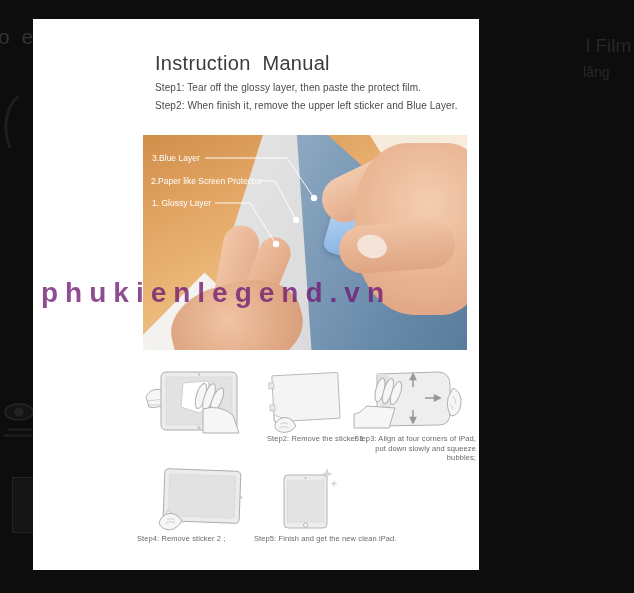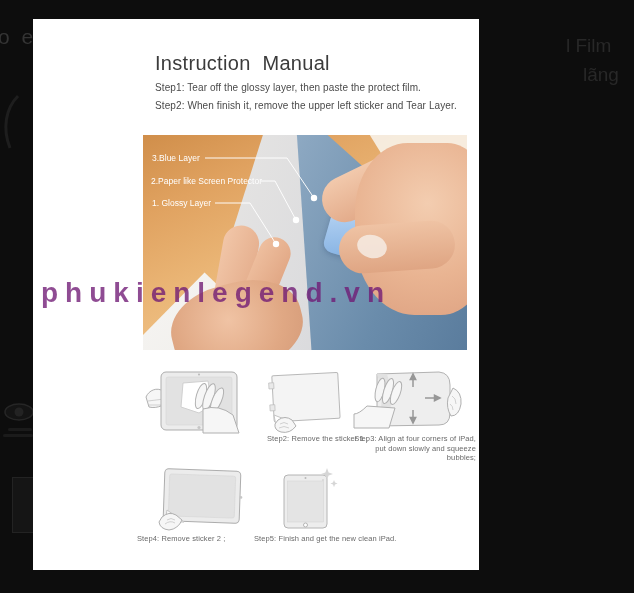--- a/index.html
+++ b/index.html
@@ -6,22 +6,22 @@
   body{
     width:634px;height:593px;position:relative;overflow:hidden;
     background:#0d0d0d;
     font-family:"Liberation Sans", sans-serif;
   }
   .abs{position:absolute;}
 
   
   .frag{color:#2c2c2c;font-weight:400;}
   #frag-top-left{left:-2px;top:25px;font-size:21px;letter-spacing:3px;color:#343434;}
-  #frag-right-1{left:566px;top:35px;font-size:19px;color:#282828;}
-  #frag-right-2{left:583px;top:64px;font-size:19px;color:#282828;}
+  #frag-right-1{left:586px;top:35px;font-size:19px;color:#282828;}
+  #frag-right-2{left:583px;top:64px;font-size:14px;color:#282828;}
   #dim-curve{left:0;top:94px;}
   #dim-eye{left:3px;top:401px;}
   .dim-bar{background:#1b1b1b;border-radius:2px;}
   #dim-bar-1{left:8px;top:428px;width:24px;height:3px;}
   #dim-bar-2{left:3px;top:434px;width:30px;height:3px;}
   #dim-thumb{left:12px;top:477px;width:21px;height:54px;background:#151515;border:1px solid #232323;}
 
   
   #page{
     left:33px;top:19px;width:446px;height:551px;background:#ffffff;overflow:hidden;
@@ -118,21 +118,21 @@
 </svg>
 <div class="abs dim-bar" id="dim-bar-1"></div>
 <div class="abs dim-bar" id="dim-bar-2"></div>
 <div class="abs" id="dim-thumb"></div>
 
 <div class="abs" id="page">
 
   <div class="abs" id="title">Instruction Manual</div>
 
   <div class="abs intro-line" id="intro-0">Step1: Tear off the glossy layer, then paste the protect film.</div>
-  <div class="abs intro-line" id="intro-1">Step2:  When finish it, remove the upper left sticker and Tear Layer.</div>
+  <div class="abs intro-line" id="intro-1">Step2:  When finish it, remove the upper left sticker and Blue Layer.</div>
 
   <div class="abs" id="photo">
     <div class="ph" id="ph-light"></div>
     <div class="ph" id="ph-shadow"></div>
     <div class="ph" id="ph-sheet"></div>
     <div class="ph" id="ph-blue"></div>
     <div class="ph" id="ph-curl"></div>
     <div class="ph skin" id="hand-l-f1"></div>
     <div class="ph skin" id="hand-l-f2"></div>
     <div class="ph" id="hand-l-palm"></div>

